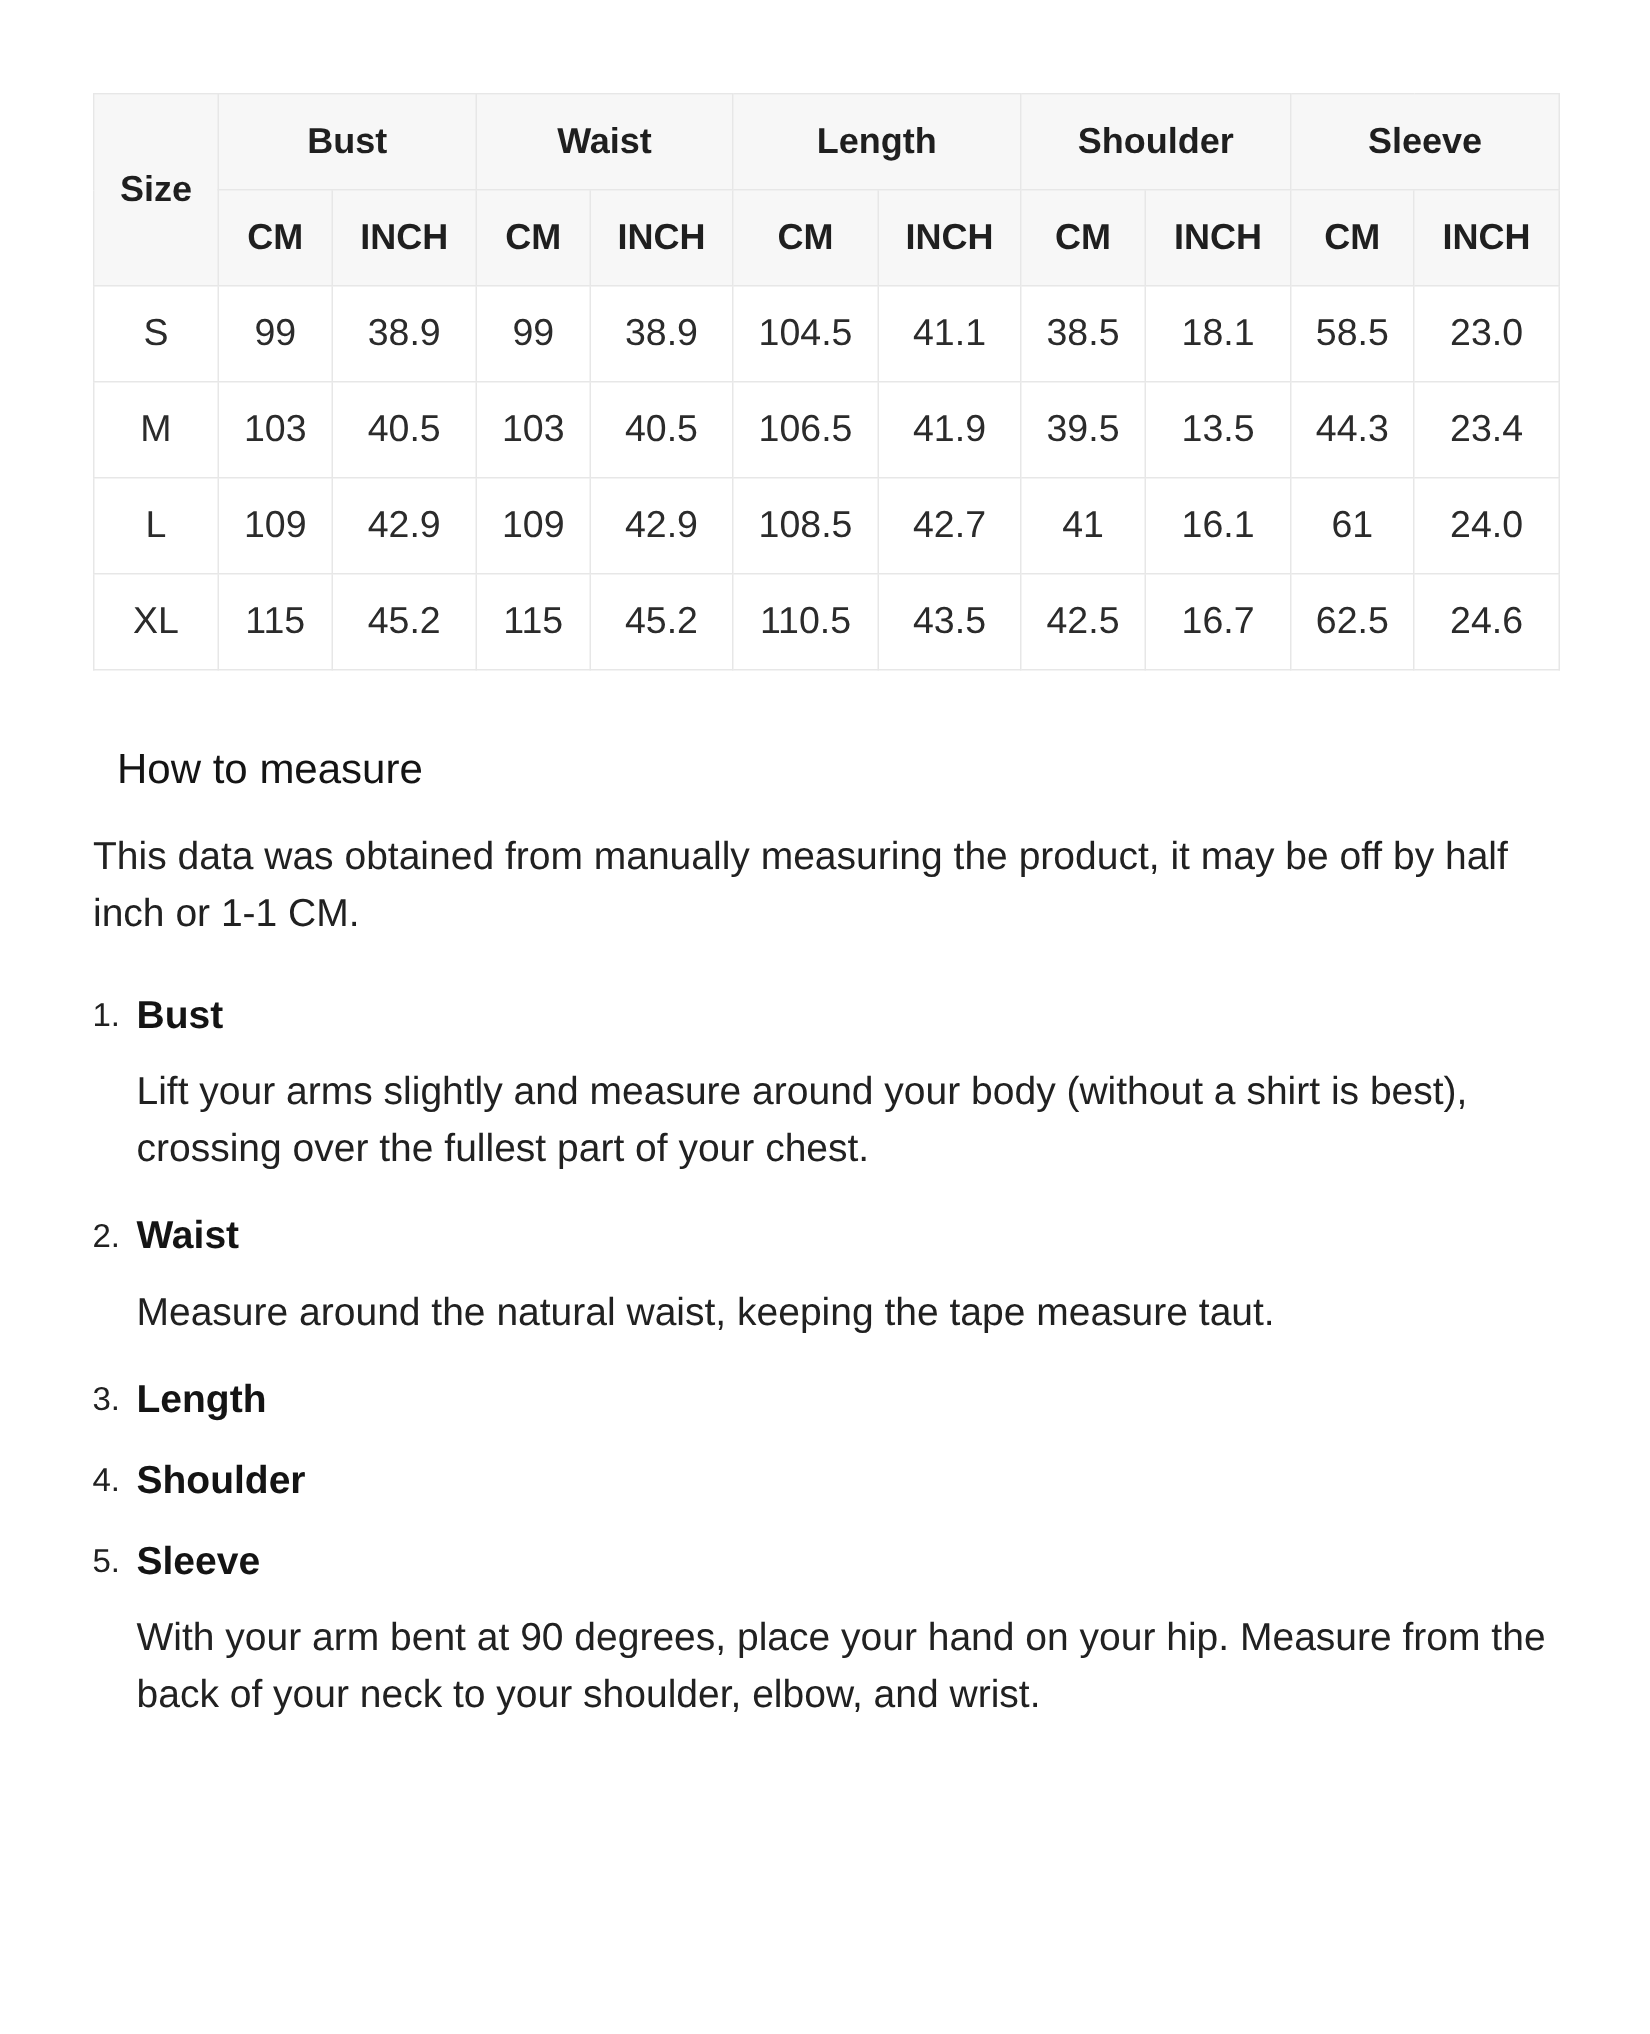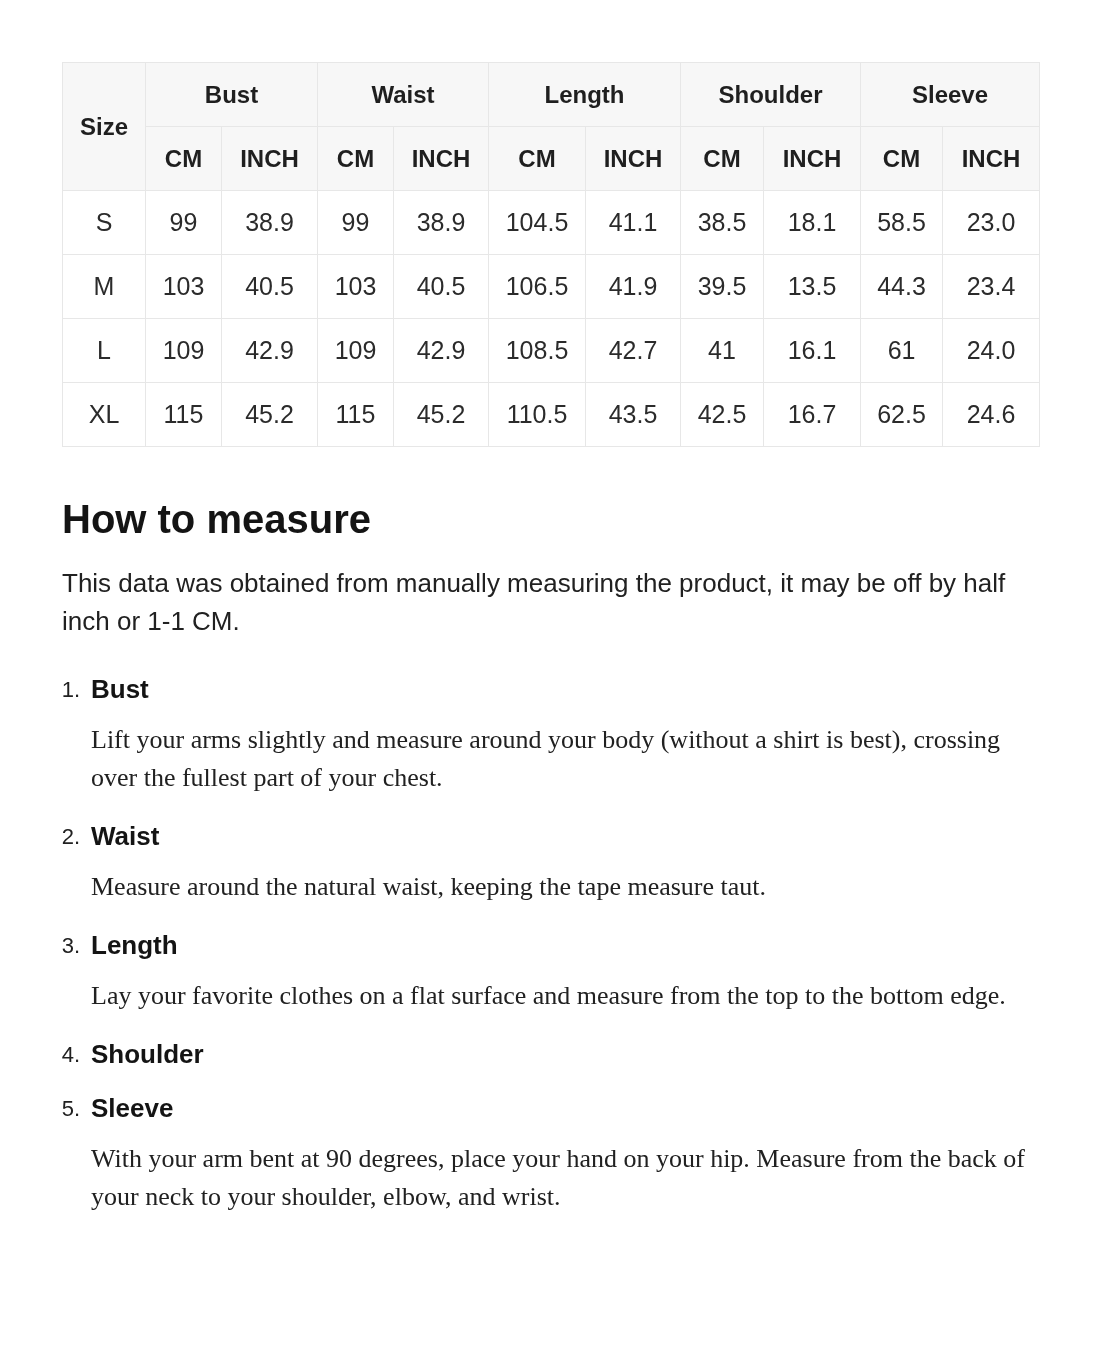--- a/index.html
+++ b/index.html
@@ -36,24 +36,24 @@
   table.size-chart tbody td {
     background: #ffffff;
     font-weight: normal;
     font-size: 25px;
     color: #2b2b2b;
     height: 64px;
   }
 
   
   .howto-title {
-    font-size: 40px;
-    font-weight: bold;
+    font-size: 28px;
+    font-weight: normal;
     color: #141414;
-    margin: 50px 0 22px 0;
+    margin: 50px 0 22px 16px;
   }
   .howto-intro {
     font-size: 26px;
     line-height: 38px;
     color: #212121;
     margin: 0 0 34px 0;
     max-width: 980px;
   }
   .steps { margin-left: -8px; }
   .step {
@@ -76,21 +76,20 @@
     grid-column: 2;
     line-height: 30px;
   }
   .step-desc {
     grid-column: 2;
     font-size: 26px;
     line-height: 38px;
     color: #212121;
     margin: 17px 0 0 0;
     max-width: 950px;
-    font-family: Liberation Serif, serif;
   }
 </style>
 </head>
 <body>
 
 <div class="page">
 
   <table class="size-chart">
     <colgroup>
       <col style="width:83px">
@@ -196,21 +195,20 @@
 
     <div class="step">
       <span class="step-num">2.</span>
       <span class="step-title">Waist</span>
       <p class="step-desc">Measure around the natural waist, keeping the tape measure taut.</p>
     </div>
 
     <div class="step">
       <span class="step-num">3.</span>
       <span class="step-title">Length</span>
-      <p class="step-desc">Lay your favorite clothes on a flat surface and measure from the top to the bottom edge.</p>
     </div>
 
     <div class="step">
       <span class="step-num">4.</span>
       <span class="step-title">Shoulder</span>
     </div>
 
     <div class="step">
       <span class="step-num">5.</span>
       <span class="step-title">Sleeve</span>

